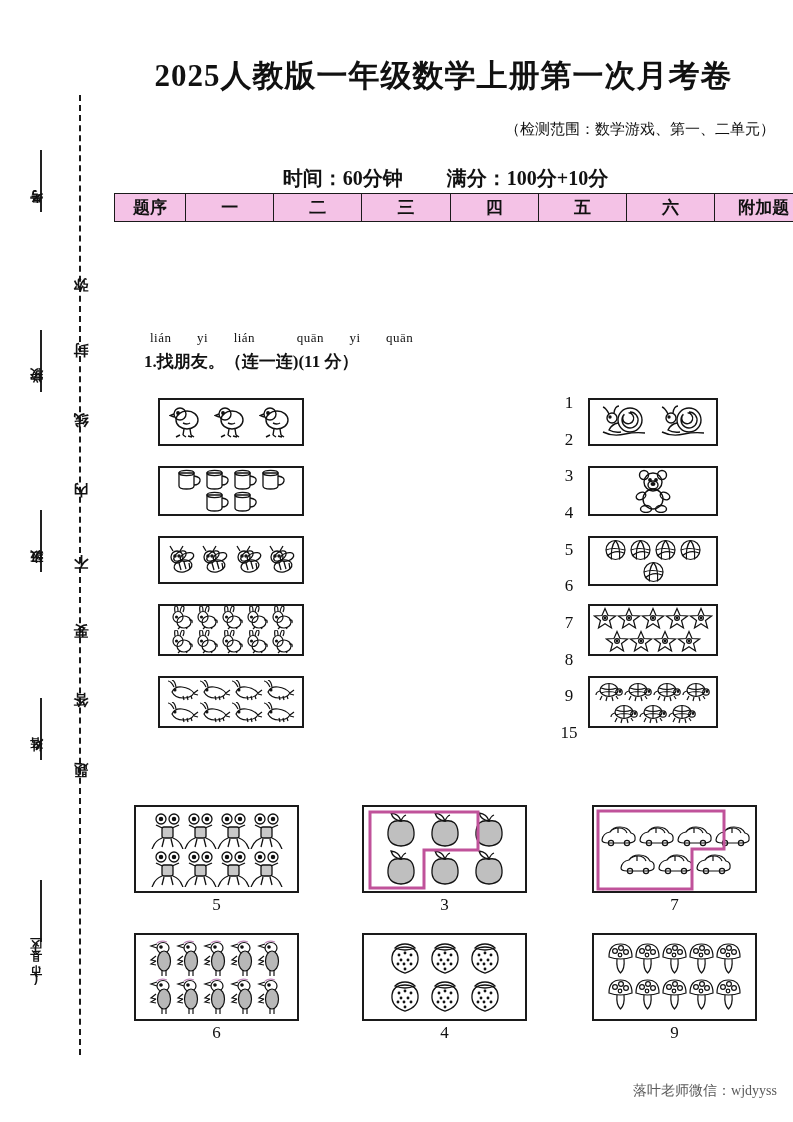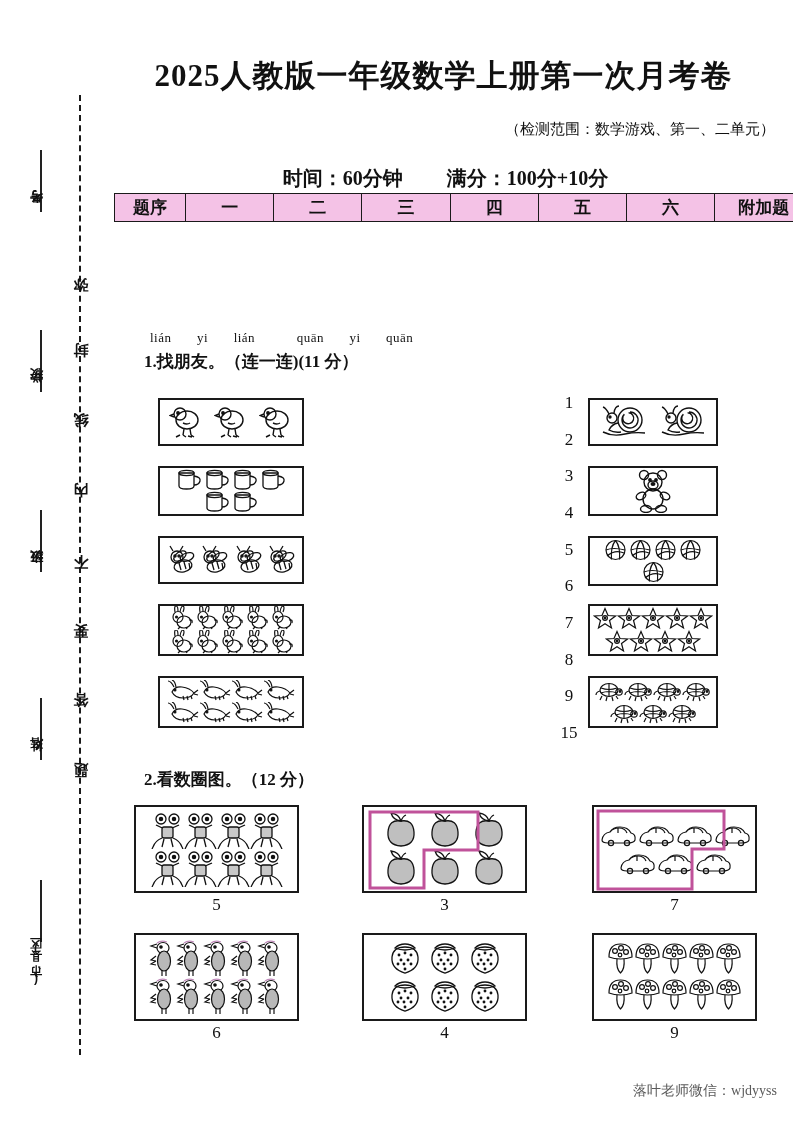--- a/index.html
+++ b/index.html
@@ -870,21 +870,20 @@
     <div class="numitem">3</div>
     <div class="numitem">4</div>
     <div class="numitem">5</div>
     <div class="numitem">6</div>
     <div class="numitem">7</div>
     <div class="numitem">8</div>
     <div class="numitem">9</div>
     <div class="numitem">15</div>
   </div>
 
-  <div id="q2-title">2.看数圈图。（12 分）</div>
 
   <div id="count-grid">
 
     <div class="count-cellwrap" style="left:0px;top:0px;">
       <div class="count-box">
         <div class="count-items" style="padding:4px 6px;">
           <svg class="glyph" width="33" height="38" viewBox="0 0 33 38">
               <g fill="none" stroke="#111" stroke-width="1.3">
                 <circle cx="10" cy="8" r="5"></circle>
                 <circle cx="23" cy="8" r="5"></circle>

